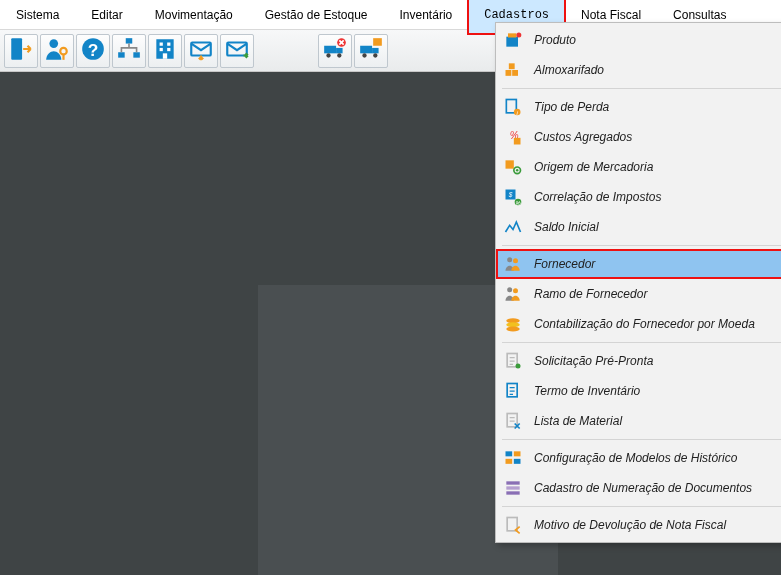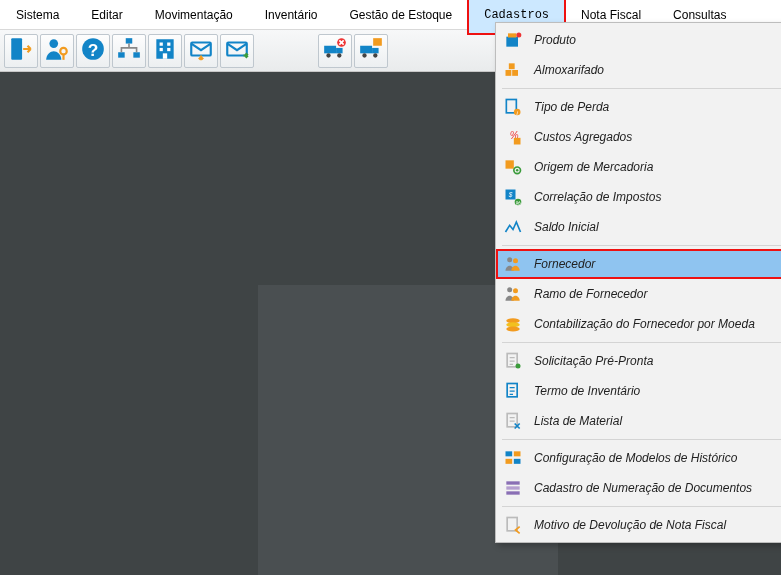--- a/index.html
+++ b/index.html
@@ -34,24 +34,24 @@
     <div class="menu">
         <span>Sistema</span>
       </div>
     <div class="menu">
         <span>Editar</span>
       </div>
     <div class="menu">
         <span>Movimentação</span>
       </div>
     <div class="menu">
+        <span>Gestão de Estoque</span>
+      </div>
+    <div class="menu">
         <span>Inventário</span>
-      </div>
-    <div class="menu">
-        <span>Gestão de Estoque</span>
       </div>
     <div class="menu open highlight">
         <span>Cadastros</span>
       </div>
     <div class="menu">
         <span>Nota Fiscal</span>
       </div>
     <div class="menu">
         <span>Consultas</span>
       </div>

